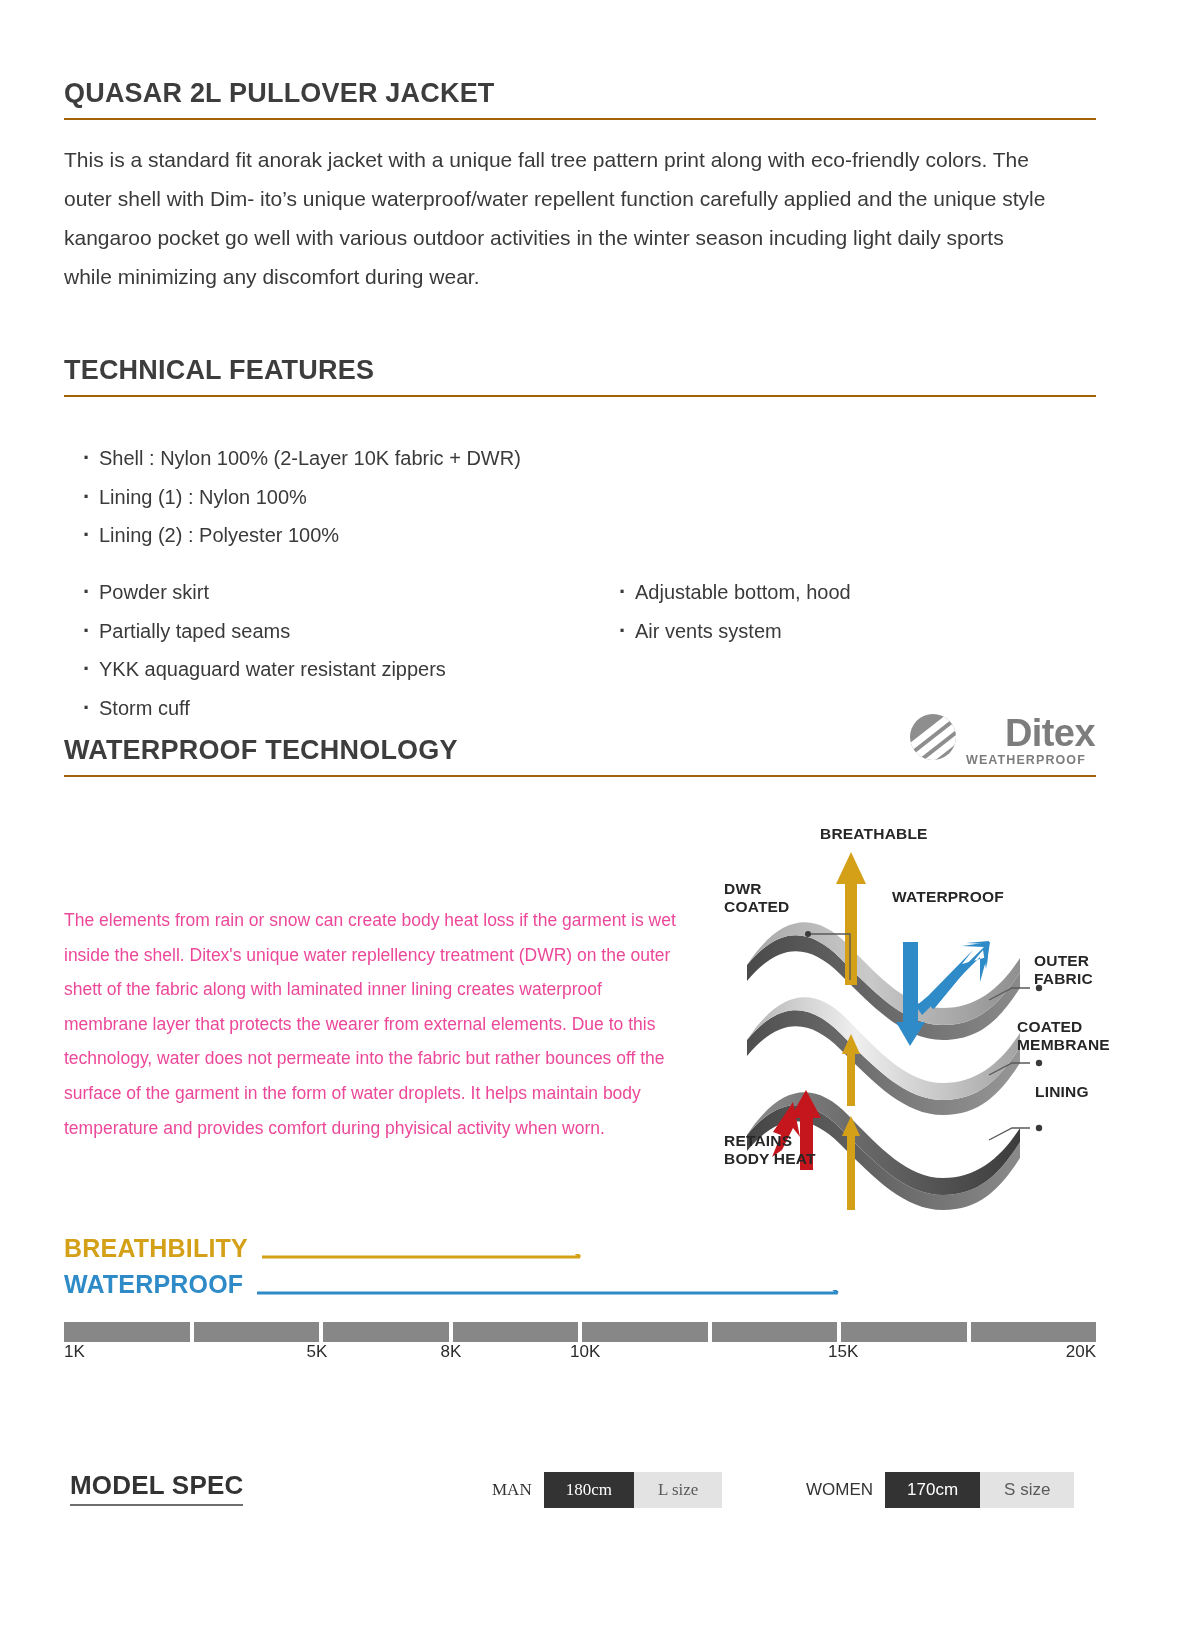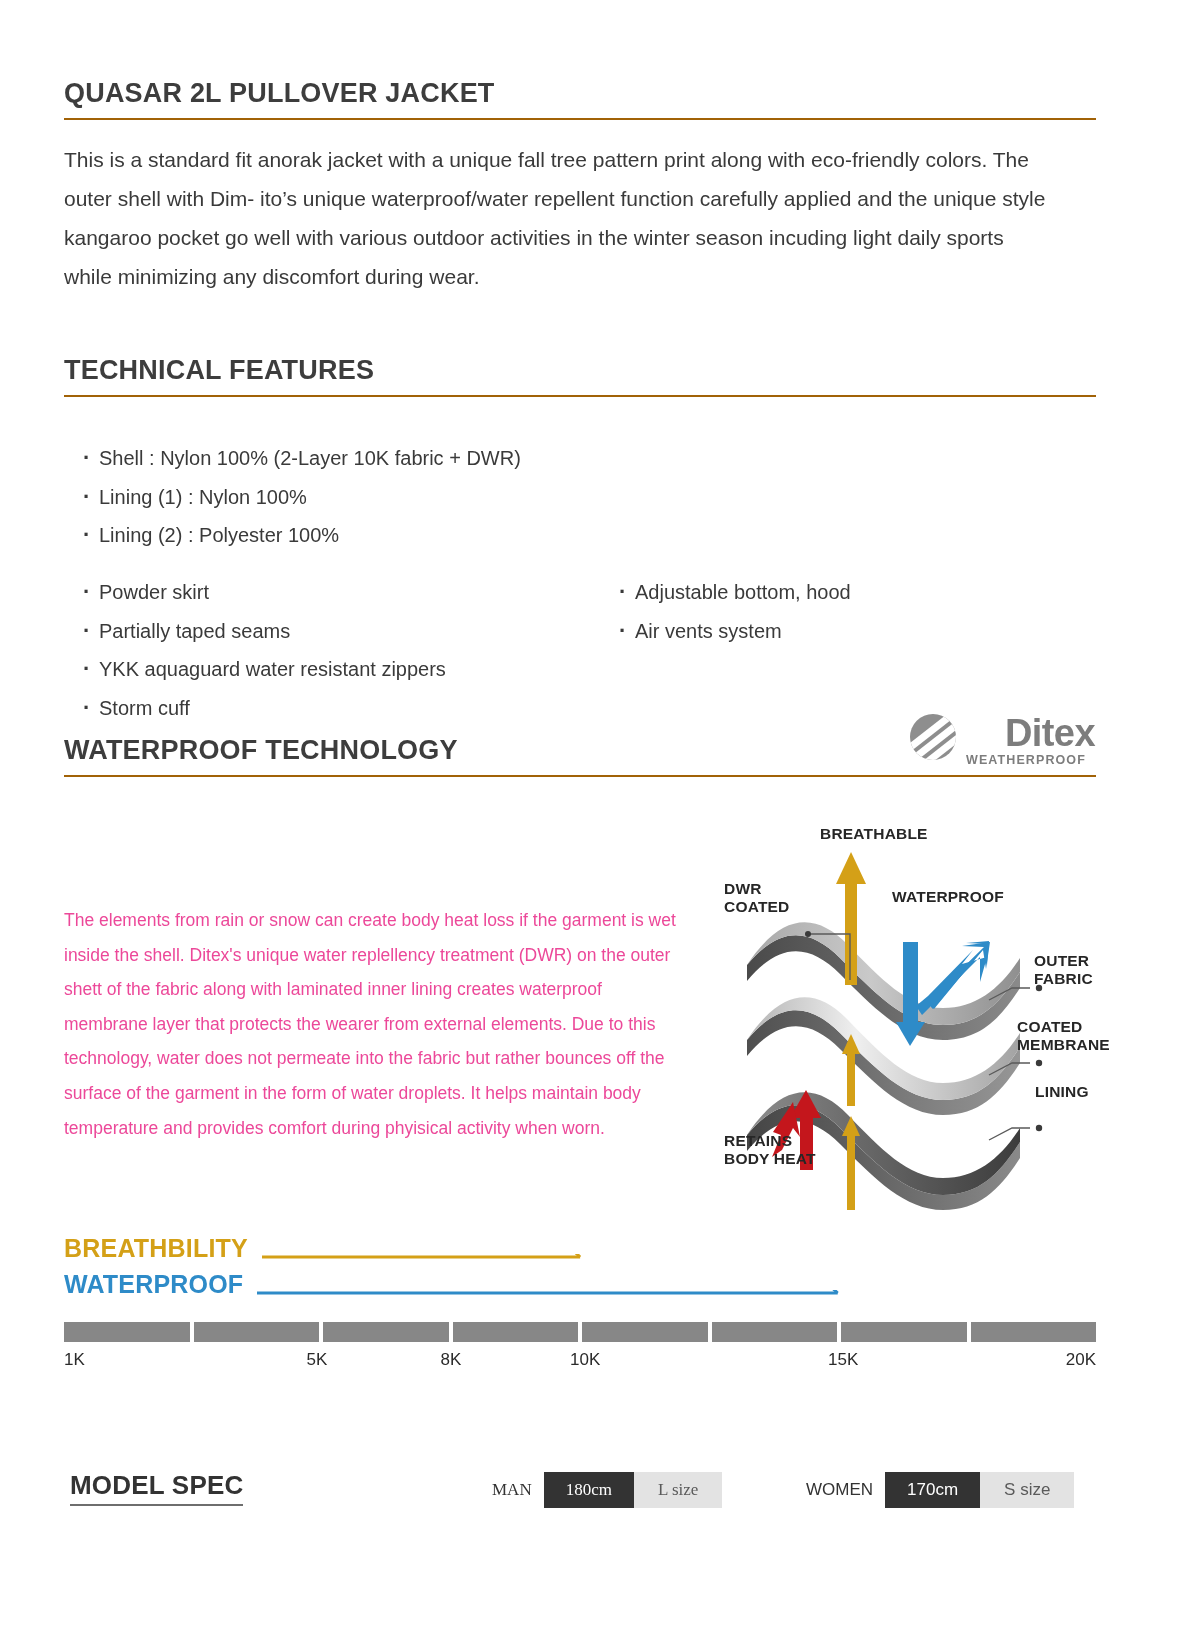--- a/index.html
+++ b/index.html
@@ -197,21 +197,21 @@
     gap: 4px;
     height: 20px;
   }
   .scale-seg {
     flex: 1;
     background: #878787;
   }
   .scale-ticks {
     position: relative;
     height: 30px;
-    margin-top: 8px;
+    margin-top: 0;
     text-decoration: underline;
   }
   .scale-tick {
     position: absolute;
     top: 0;
     font-size: 17px;
     color: #2b2b2b;
     white-space: nowrap;
   }
 

